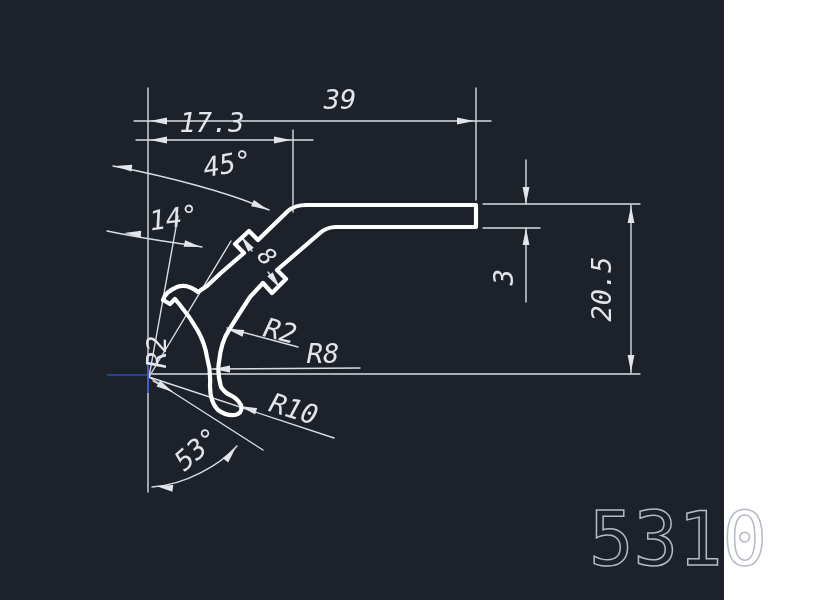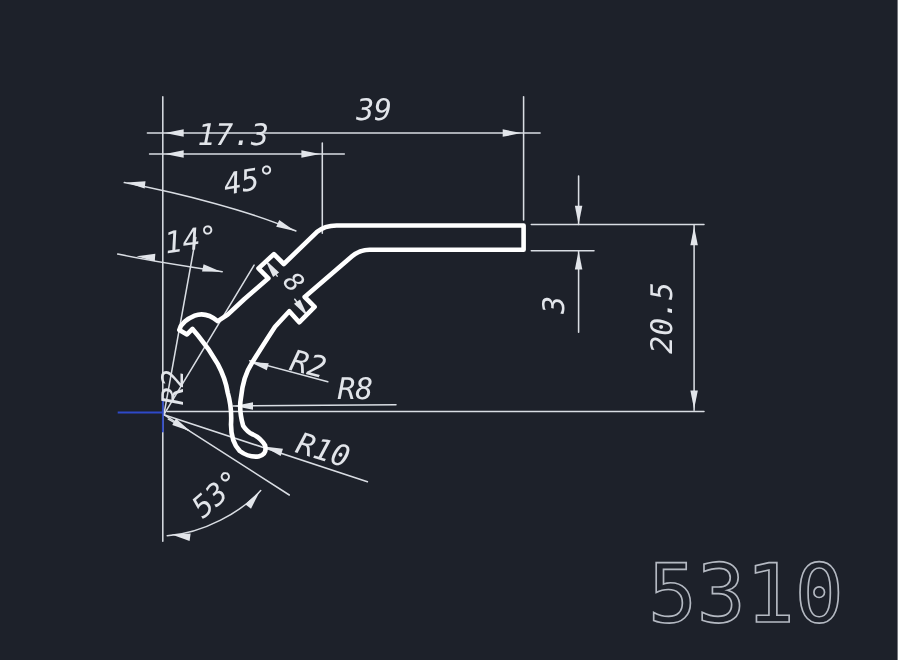--- a/index.html
+++ b/index.html
@@ -1,21 +1,21 @@
 <!DOCTYPE html>
 <html><head>
 <meta charset="utf-8">
 <style>
   html,body{margin:0;padding:0;}
   body{
     width:840px;height:600px;overflow:hidden;
     font-family:"DejaVu Sans Mono","Liberation Mono",monospace;
   }
   .canvas{
-    position:relative;width:816px;height:600px;
+    position:relative;width:724px;height:600px;
     background:#1d212a;
   }
   svg{display:block;}
   .thin{stroke:#d9dde3;stroke-width:1.4;fill:none;stroke-linecap:round;}
   .profile{stroke:#ffffff;stroke-width:4.2;fill:none;stroke-linejoin:round;stroke-linecap:round;}
   .arr{fill:#e2e5ea;stroke:none;}
   .dimtext{
     fill:#e2e5ea;
     font-family:"DejaVu Sans Mono","Liberation Mono",monospace;
     font-style:oblique;

